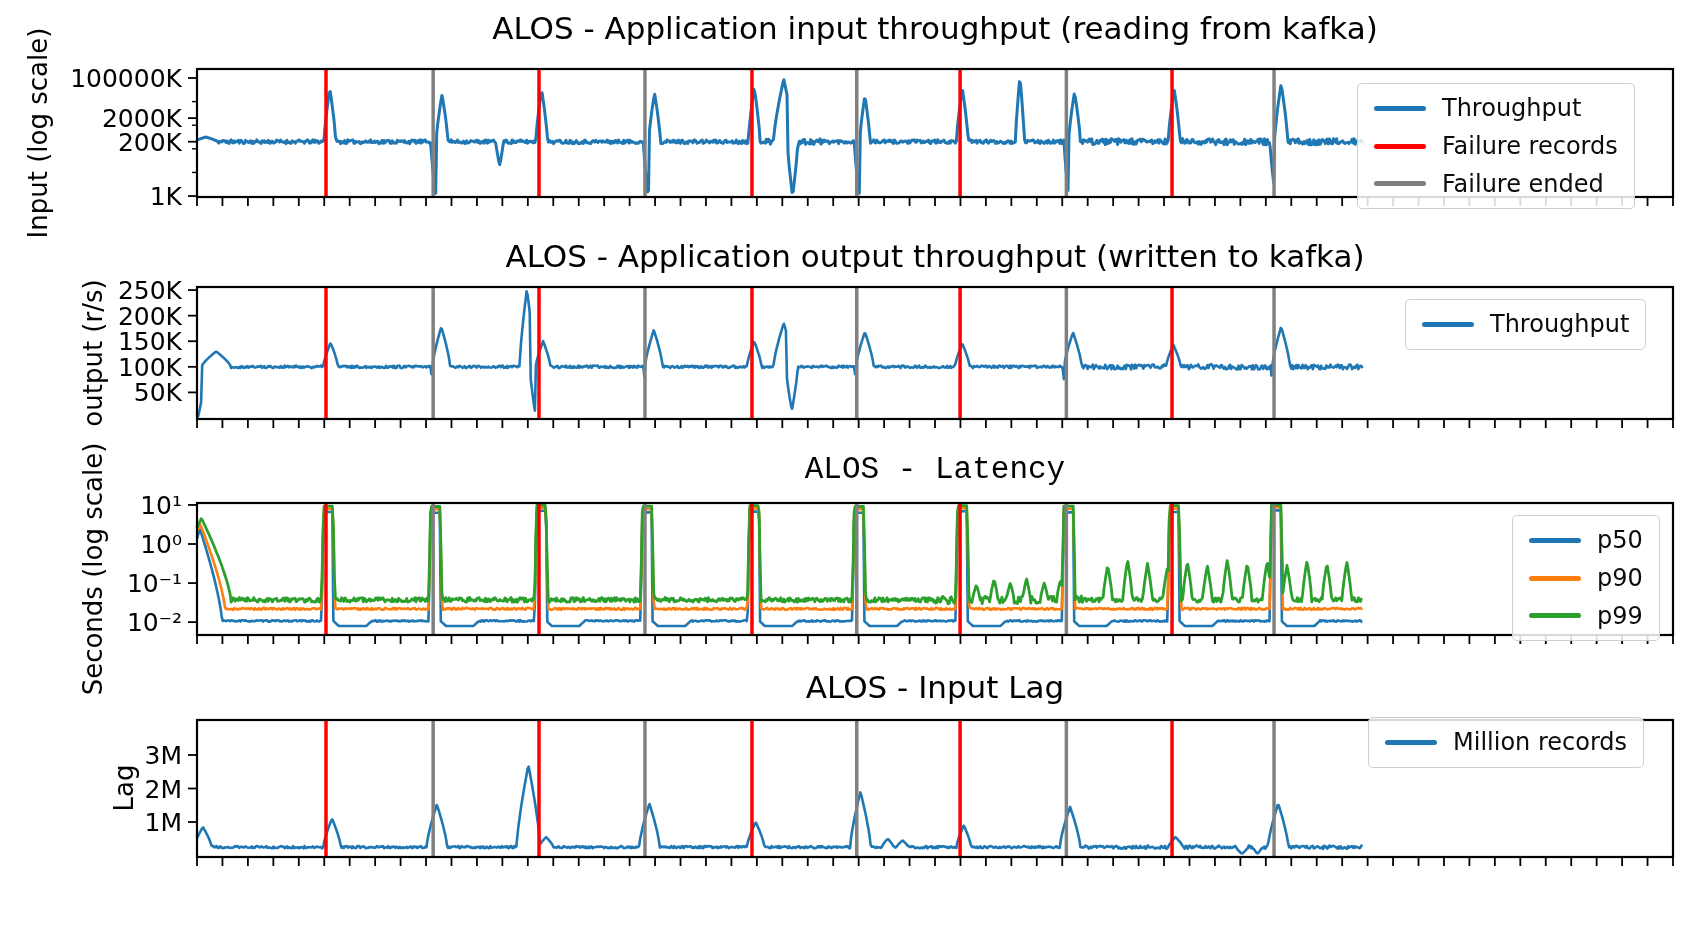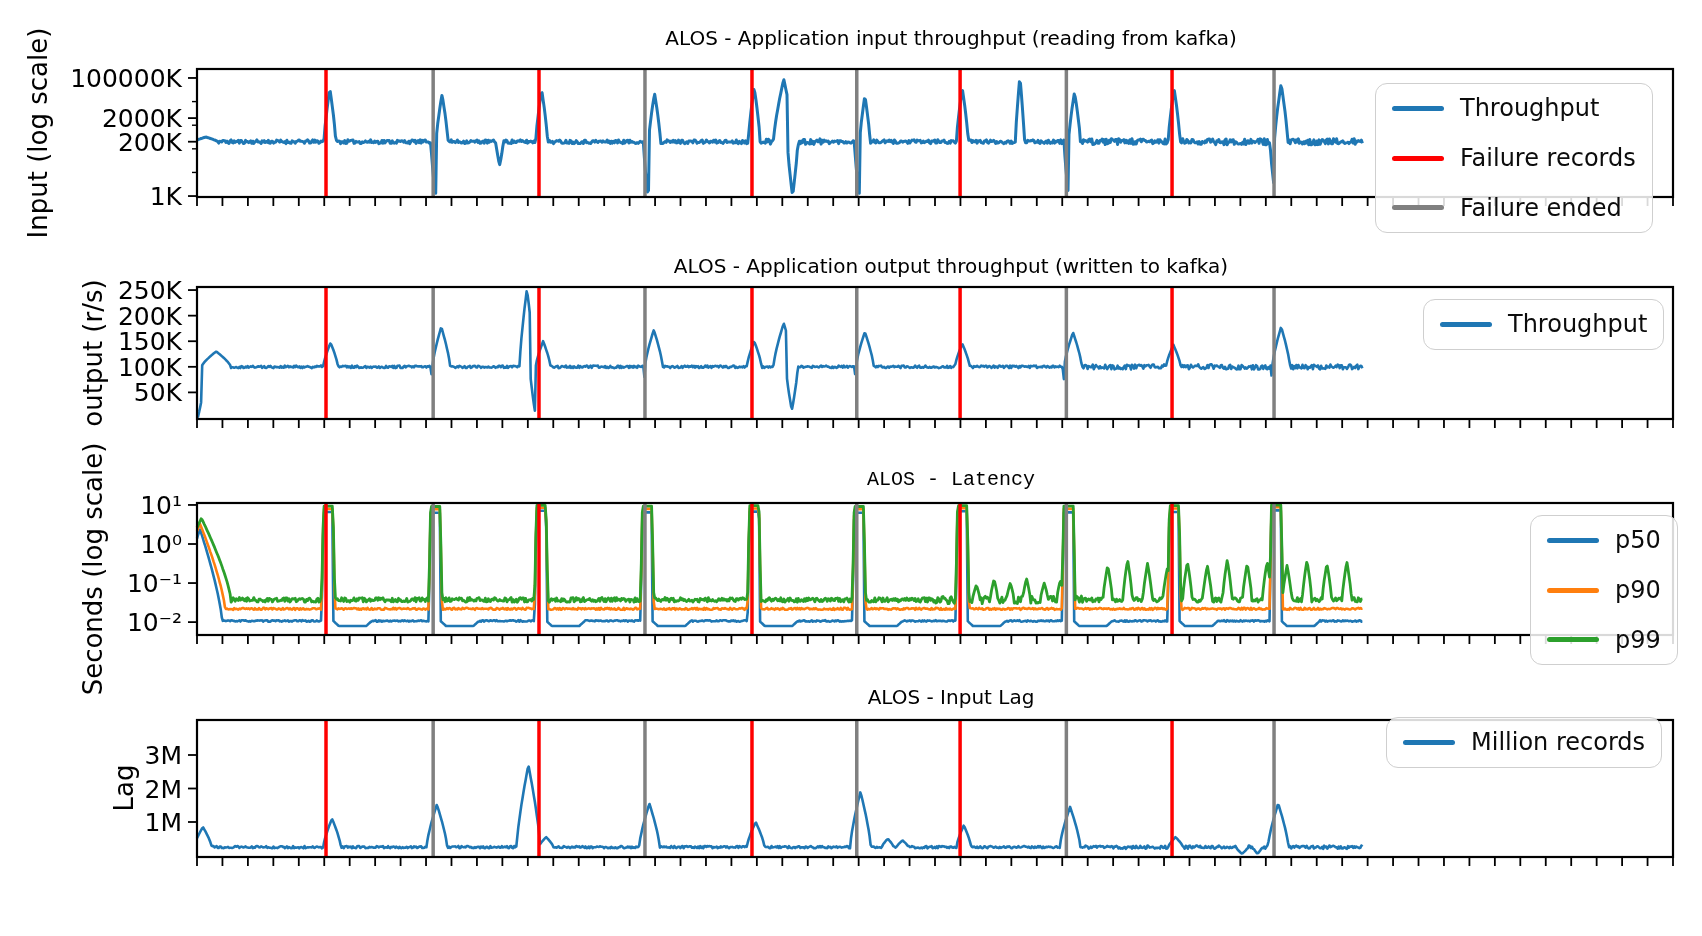--- a/index.html
+++ b/index.html
@@ -1,27 +1,27 @@
 <!DOCTYPE html>
 <html><head>
 <meta charset="utf-8">
 <style>
   html,body{margin:0;padding:0;background:#fff;}
   body{font-family:"DejaVu Sans",sans-serif;}
   .figure{position:relative;width:1702px;height:936px;background:#ffffff;overflow:hidden;}
-  .plot-title{position:absolute;left:197px;width:1476px;text-align:center;font-size:20px;
-              font-weight:400;color:#000;margin:16px;white-space:nowrap;}
+  .plot-title{position:absolute;left:197px;width:1476px;text-align:center;font-size:31px;
+              font-weight:400;color:#000;margin:0;white-space:nowrap;}
   .ylabel{position:absolute;transform:translate(-50%,-50%) rotate(-90deg);
           white-space:nowrap;font-size:26px;color:#000;}
   .xlabel{position:absolute;left:197px;width:1476px;text-align:center;font-size:26px;color:#000;}
   svg.plotsvg{position:absolute;overflow:visible;}
   svg text{font-family:"DejaVu Sans",sans-serif;fill:#000;font-size:25px;}
-  .legend{position:absolute;display:inline-flex;flex-direction:column;gap:21px;
+  .legend{position:absolute;display:inline-flex;flex-direction:column;gap:9px;
           padding:10px 16px;background:rgba(255,255,255,0.85);
-          border:1.5px solid #cfcfcf;border-radius:12px;z-index:5;margin-left:18px;}
+          border:1.5px solid #cfcfcf;border-radius:5px;z-index:5;}
   .legend-row{display:flex;align-items:center;gap:16px;}
   .legend-swatch{width:52px;height:5px;border-radius:2.5px;flex:none;background:#888;}
   .legend-label{font-size:24px;color:#0c0c0c;white-space:nowrap;line-height:1.2;}
 </style>
 </head>
 <body>
 
 <div class="figure">
 
   <h2 class="plot-title" style="top:10px;">ALOS - Application input throughput (reading from kafka)</h2>

